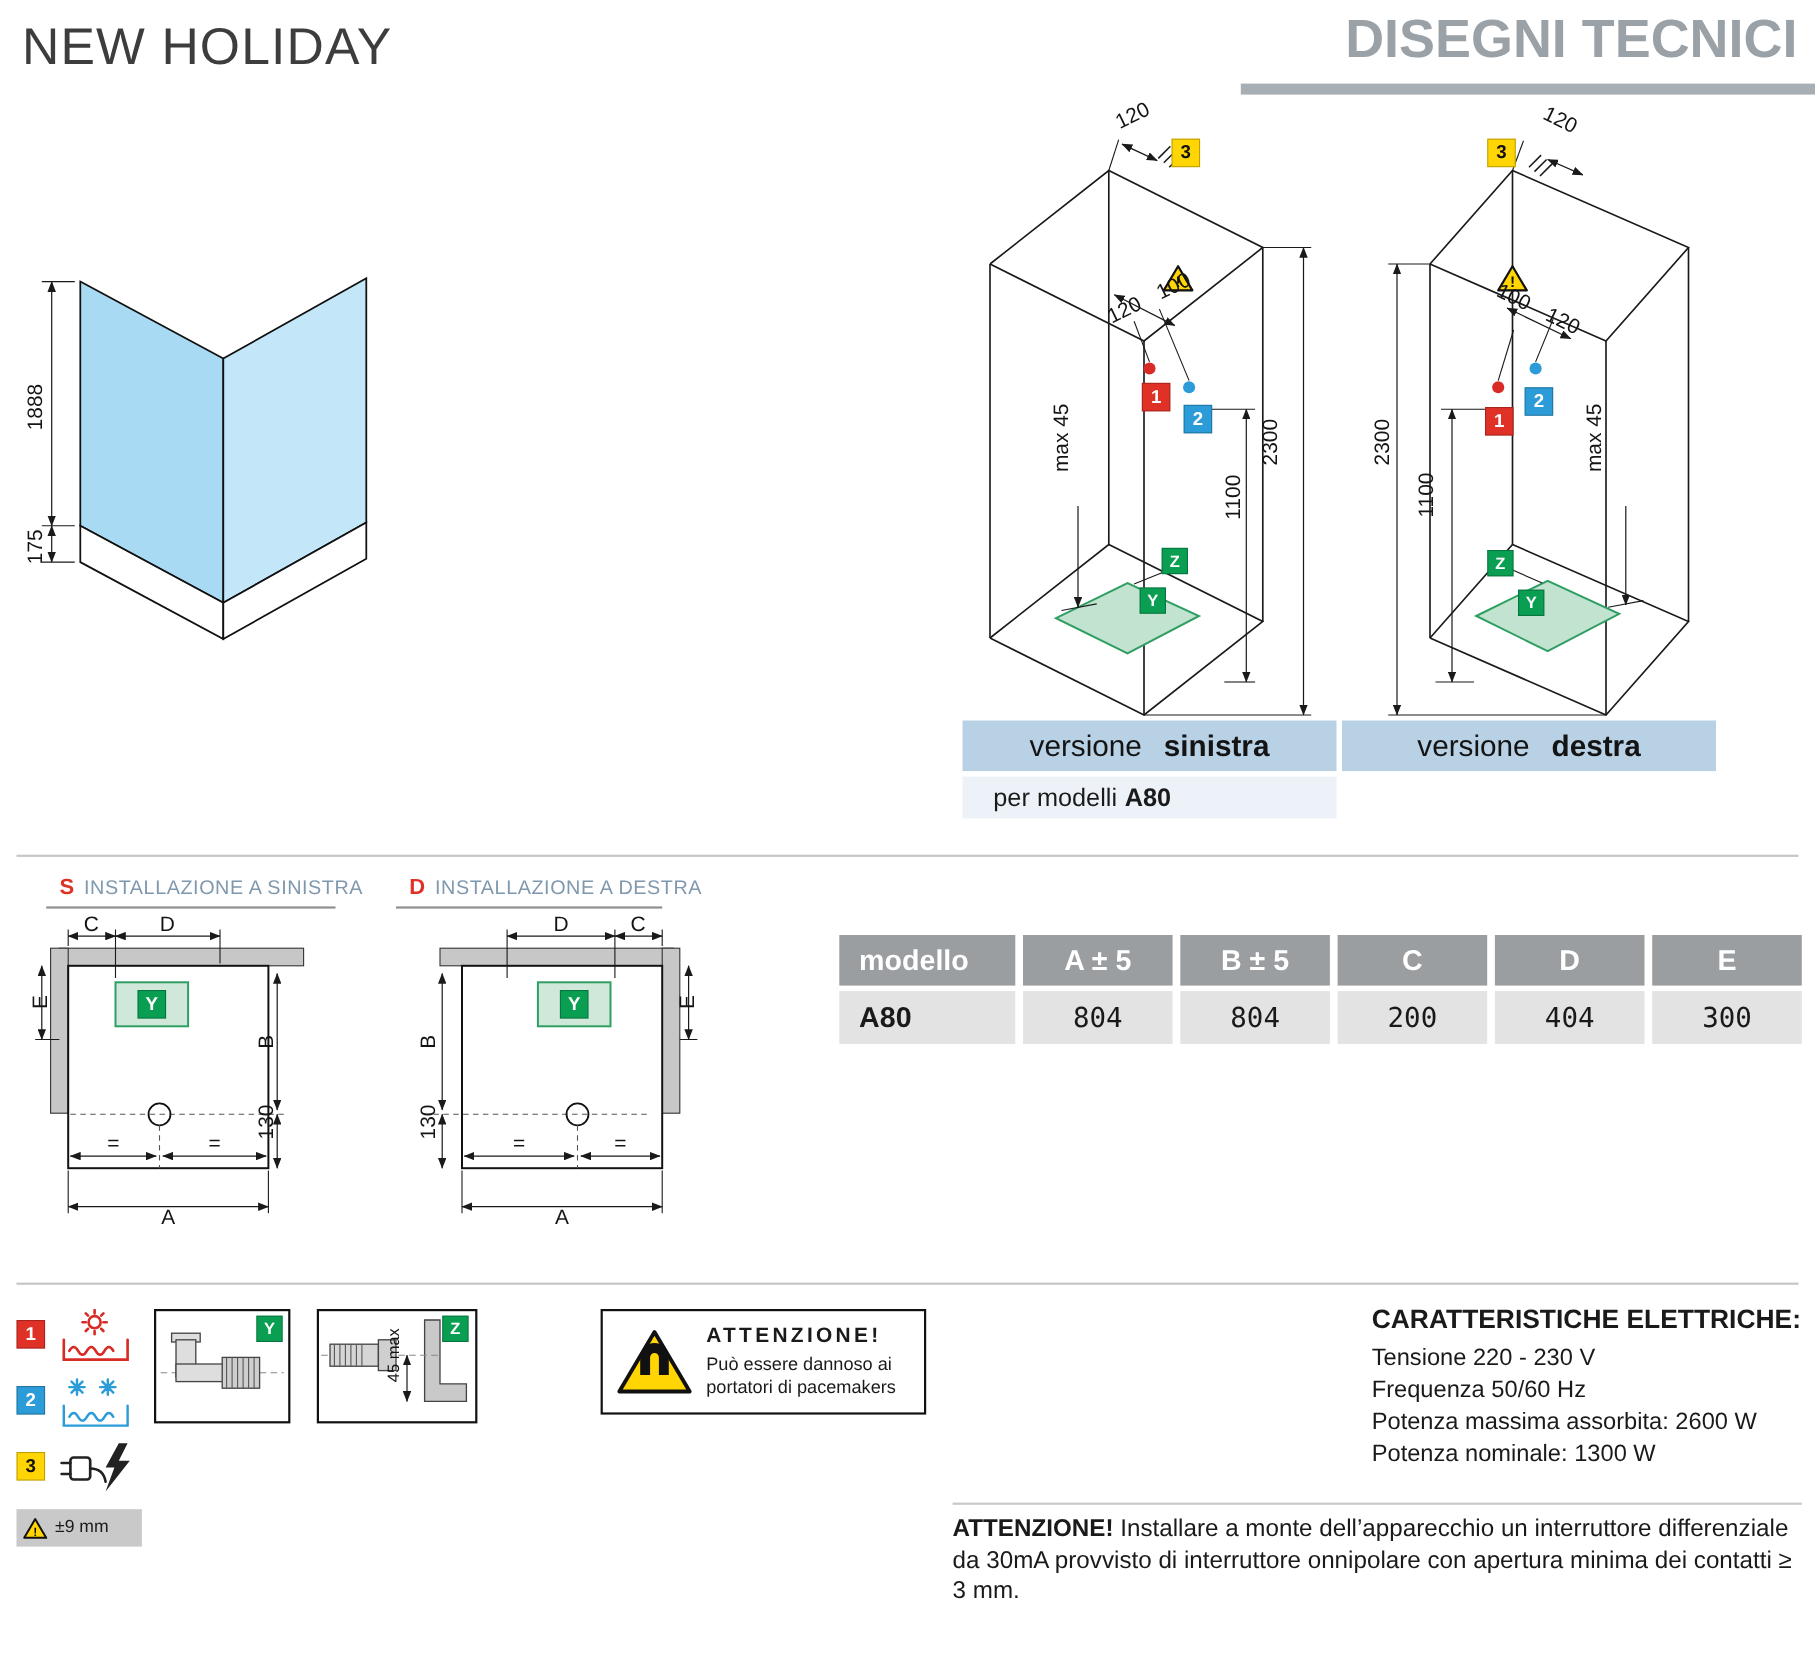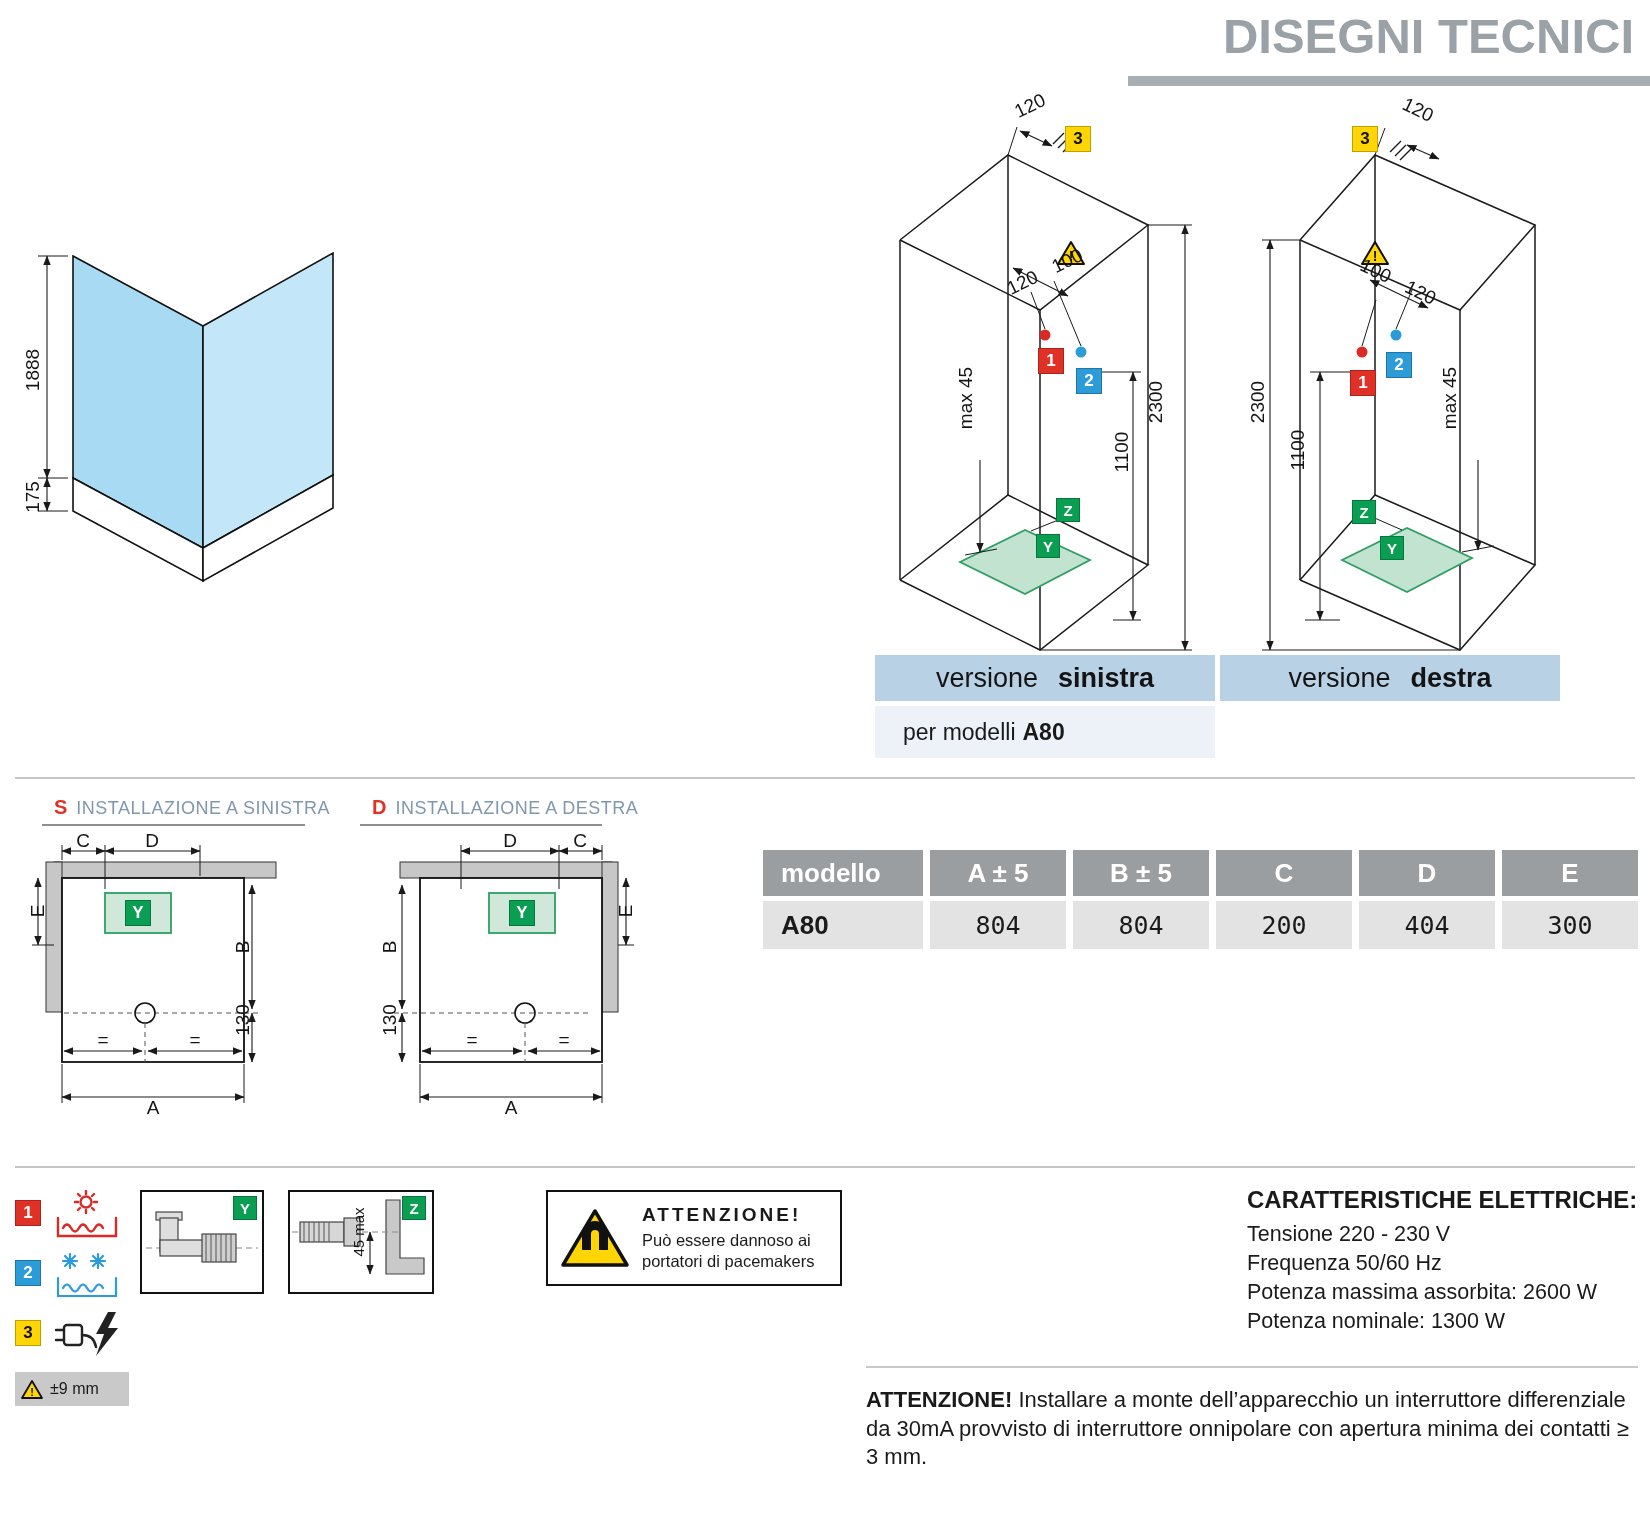--- a/index.html
+++ b/index.html
@@ -26,21 +26,21 @@
   .mk.red{background:#e03127}
   .mk.blue{background:#2b9cd8}
   .mk.yellow{background:#ffd503;color:#111}
   .mk.green{background:#0a9e53}
   .mk.sm{width:24px;height:24px;font-size:15px}
 
   
   .vbar{position:absolute;height:46px;width:340px;background:#b8d1e4;display:flex;align-items:center;
         justify-content:center;font-size:27px;color:#141414}
   .vbar b{margin-left:20px}
-  .models-strip{position:absolute;left:875px;top:706px;width:340px;height:52px;background:#ecf2f8;
+  .models-strip{position:absolute;left:875px;top:706px;width:340px;height:38px;background:#ecf2f8;
         display:flex;align-items:center;padding-left:28px;box-sizing:border-box;font-size:23px}
   .models-strip b{margin-left:7px}
 
   .divider{position:absolute;left:15px;width:1620px;height:2px;background:#c6c6c6}
 
   
   .plan-title{position:absolute;display:flex;align-items:baseline;gap:9px;font-size:18px}
   .plan-title .tag{color:#e03127;font-weight:700;font-size:20px}
   .plan-title .txt{color:#7f98ad;letter-spacing:.5px}
   .underline{position:absolute;height:2px;background:#8f8f8f}
@@ -63,27 +63,28 @@
   .att-box{position:absolute;left:546px;top:1190px;width:296px;height:96px;border:2.5px solid #111;
            background:#fff;box-sizing:border-box;display:flex;align-items:center;padding:0 10px}
   .att-box .txt{margin-left:10px}
   .att-box .t1{font-size:19px;font-weight:700;letter-spacing:3px}
   .att-box .t2{font-size:16.5px;margin-top:4px;line-height:1.25}
 
   
   .spec-col{position:absolute;font-size:21.5px;line-height:1.34}
   .spec-col .title{font-size:24px;font-weight:700;margin-bottom:4px}
   .warning-block{position:absolute;left:866px;top:1366px;width:772px;border-top:2px solid #c9c9c9;
-                 padding-top:18px;font-size:22px;line-height:1.3}
+                 padding-top:7px;font-size:22px;line-height:1.3}
 </style>
 </head>
 <body>
 
 <div class="page">
 
+  <div class="brand">NEW HOLIDAY</div>
   <div class="section-title">DISEGNI TECNICI</div>
   <div class="section-bar"></div>
 
   <svg class="abs" style="left:28px;top:228px" width="330" height="425" viewBox="0 0 330 425">
     <defs>
       <marker id="arC" markerWidth="9" markerHeight="7" refX="8.5" refY="3.5" orient="auto-start-reverse">
         <path d="M0,0 L9,3.5 L0,7 z" fill="#1a1a1a"></path>
         </marker>
     </defs>
     <polygon points="45,28 175,98 175,320 45,250" fill="#a9daf3" stroke="#111" stroke-width="1.6"></polygon>

